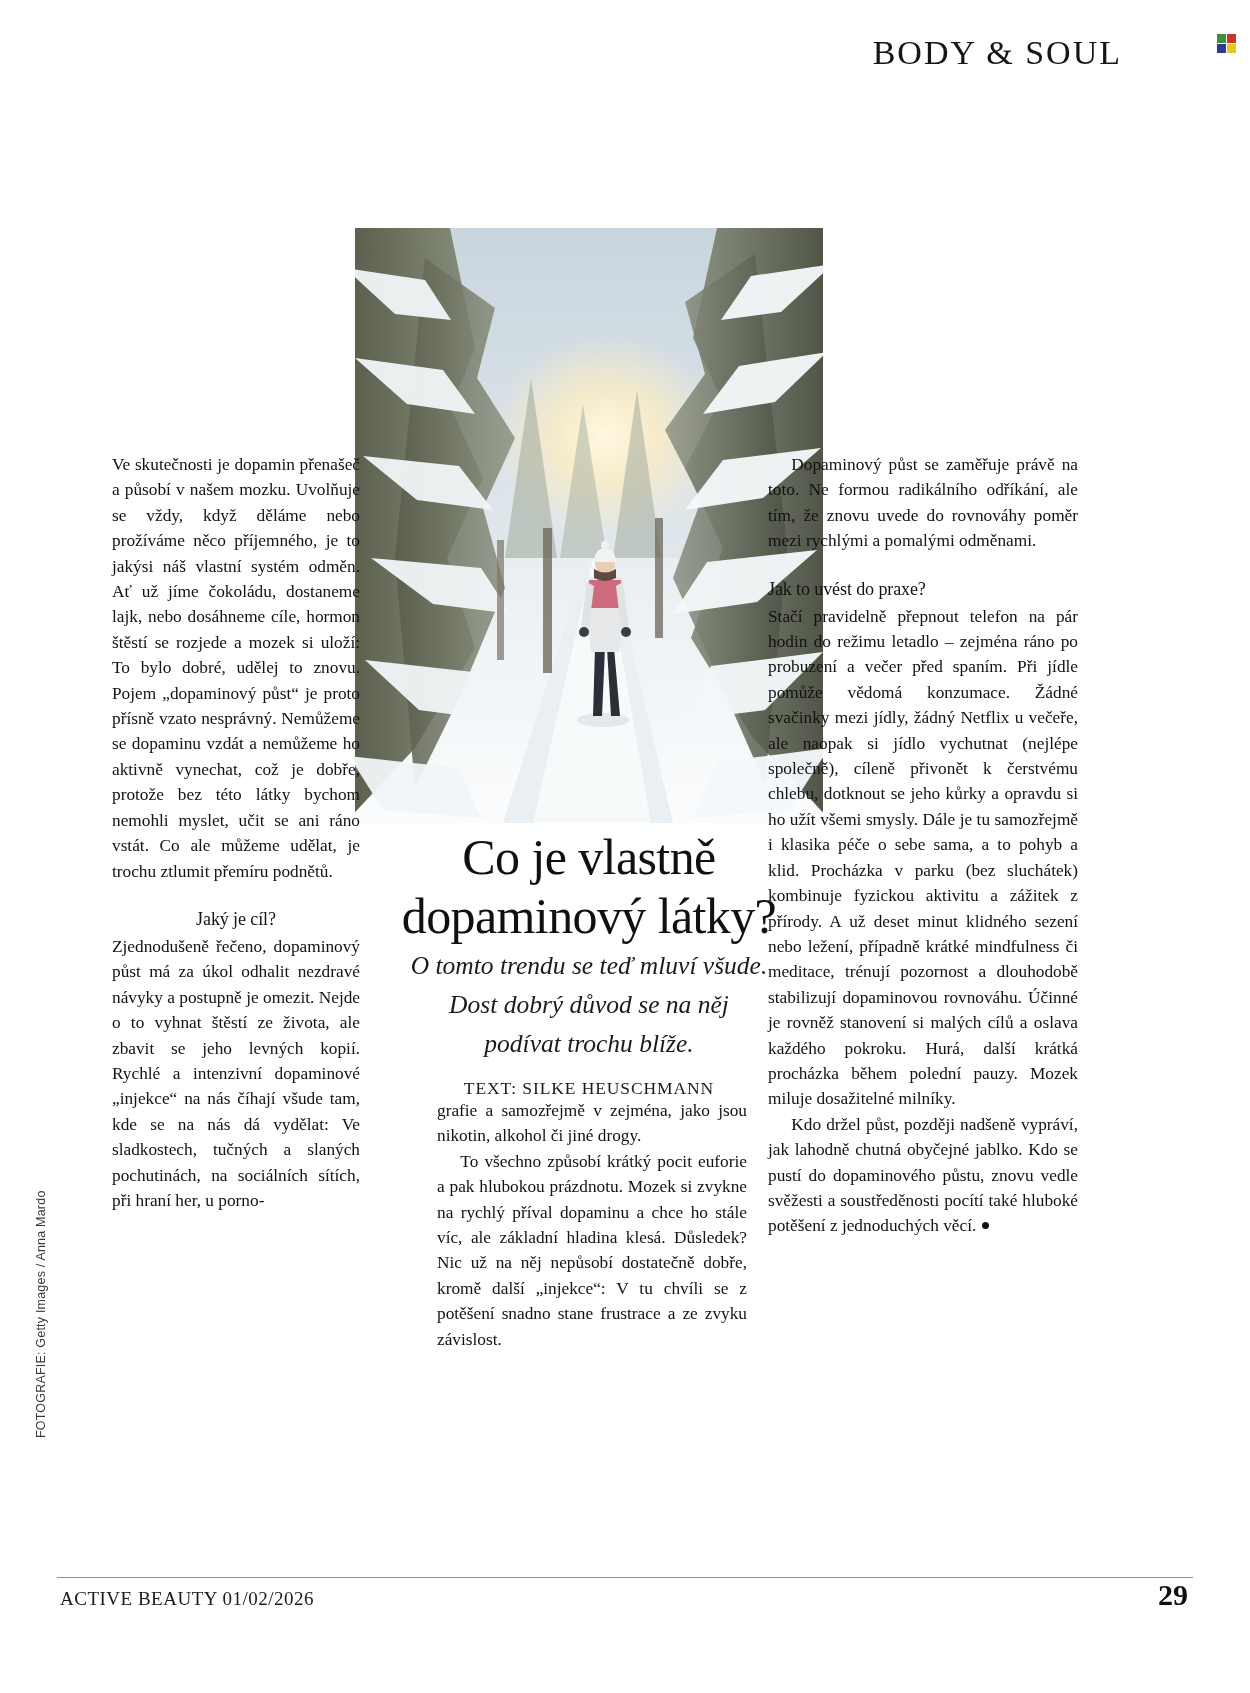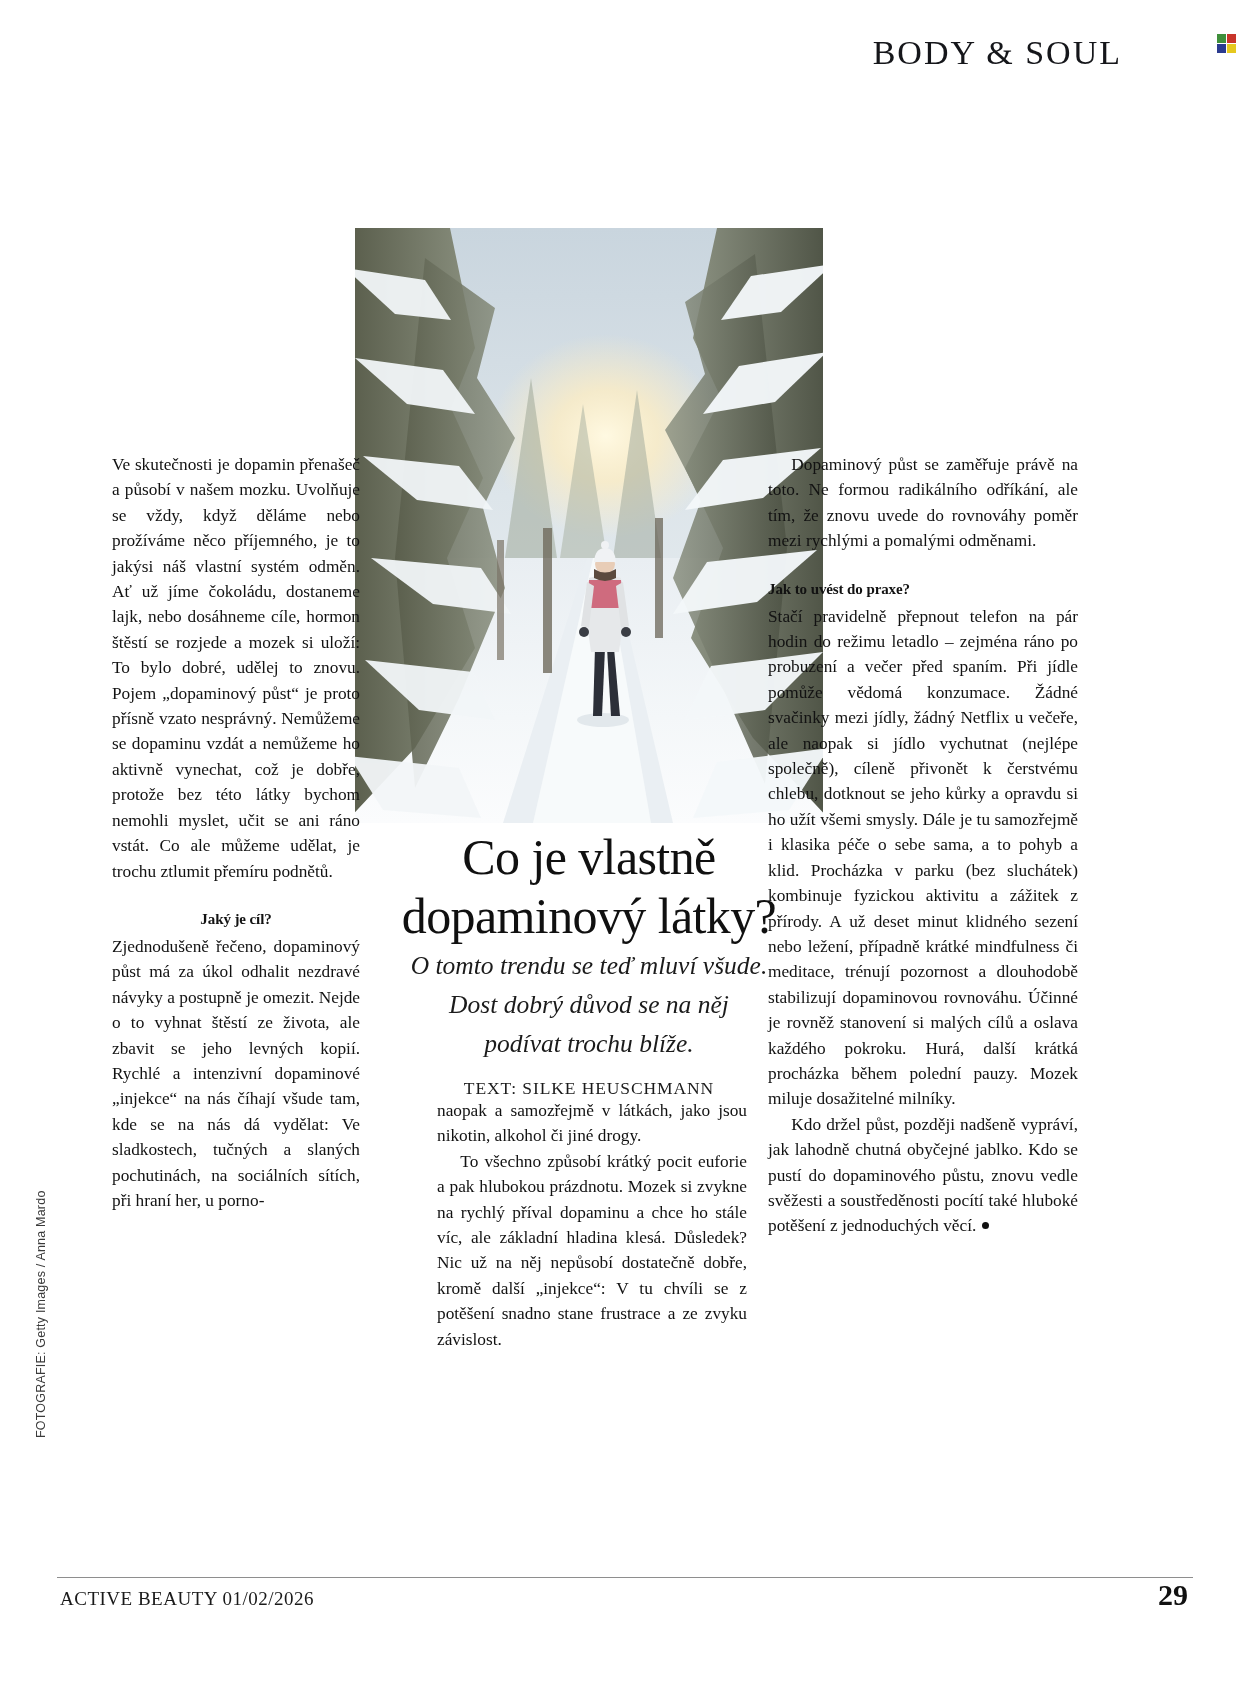--- a/index.html
+++ b/index.html
@@ -108,22 +108,22 @@
     float: left;
     font-size: 78px;
     line-height: 62px;
     padding: 4px 7px 0 0;
     font-family: "Liberation Serif", "DejaVu Serif", serif;
     font-weight: 400;
   }
 
   .subhead {
     font-family: "Liberation Serif", "DejaVu Serif", serif;
-    font-weight: 700;
-    font-size: 15px;
+    font-weight: 400;
+    font-size: 18px;
     line-height: 26px;
     text-align: center;
     margin: 22px 0 2px 0;
     letter-spacing: -0.1px;
   }
 
   
   .headline-block {
     position: absolute;
     left: 355px;
@@ -313,21 +313,21 @@
 <div class="headline-block">
   <div class="headline">Co je vlastně</div>
   <div class="headline">dopaminový látky?</div>
   <div class="deck">O tomto trendu se teď mluví všude.</div>
   <div class="deck">Dost dobrý důvod se na něj</div>
   <div class="deck">podívat trochu blíže.</div>
   <div class="byline">TEXT: SILKE HEUSCHMANN</div>
 </div>
 
 <div class="col col-mid">
-  <p style="text-indent:0">naopak a samozřejmě v látkách, jako jsou nikotin, alkohol či jiné drogy.</p>
+  <p style="text-indent:0">grafie a samozřejmě v zejména, jako jsou nikotin, alkohol či jiné drogy.</p>
   <p>To všechno způsobí krátký pocit euforie a pak hlubokou prázdnotu. Mozek si zvykne na rychlý příval dopaminu a chce ho stále víc, ale základní hladina klesá. Důsledek? Nic už na něj nepůsobí dostatečně dobře, kromě další „injekce“: V tu chvíli se z potěšení snadno stane frustrace a ze zvyku závislost.</p>
 </div>
 
 <div class="col col-right">
   <p style="text-indent:1.35em">Dopaminový půst se zaměřuje právě na toto. Ne formou radikálního odříkání, ale tím, že znovu uvede do rovnováhy poměr mezi rychlými a pomalými odměnami.</p>
   <div class="subhead" style="text-align:left">Jak to uvést do praxe?</div>
   <p style="text-indent:0">Stačí pravidelně přepnout telefon na pár hodin do režimu letadlo – zejména ráno po probuzení a večer před spaním. Při jídle pomůže vědomá konzumace. Žádné svačinky mezi jídly, žádný Netflix u večeře, ale naopak si jídlo vychutnat (nejlépe společně), cíleně přivonět k čerstvému chlebu, dotknout se jeho kůrky a opravdu si ho užít všemi smysly. Dále je tu samozřejmě i klasika péče o sebe sama, a to pohyb a klid. Procházka v parku (bez sluchátek) kombinuje fyzickou aktivitu a zážitek z přírody. A už deset minut klidného sezení nebo ležení, případně krátké mindfulness či meditace, trénují pozornost a dlouhodobě stabilizují dopaminovou rovnováhu. Účinné je rovněž stanovení si malých cílů a oslava každého pokroku. Hurá, další krátká procházka během polední pauzy. Mozek miluje dosažitelné milníky.</p>
   <p>
     <span>Kdo držel půst, později nadšeně vypráví, jak lahodně chutná obyčejné jablko. Kdo se pustí do dopaminového půstu, znovu vedle svěžesti a soustředěnosti pocítí také hluboké potěšení z jednoduchých věcí.</span><span class="endmark"></span>
   </p>

